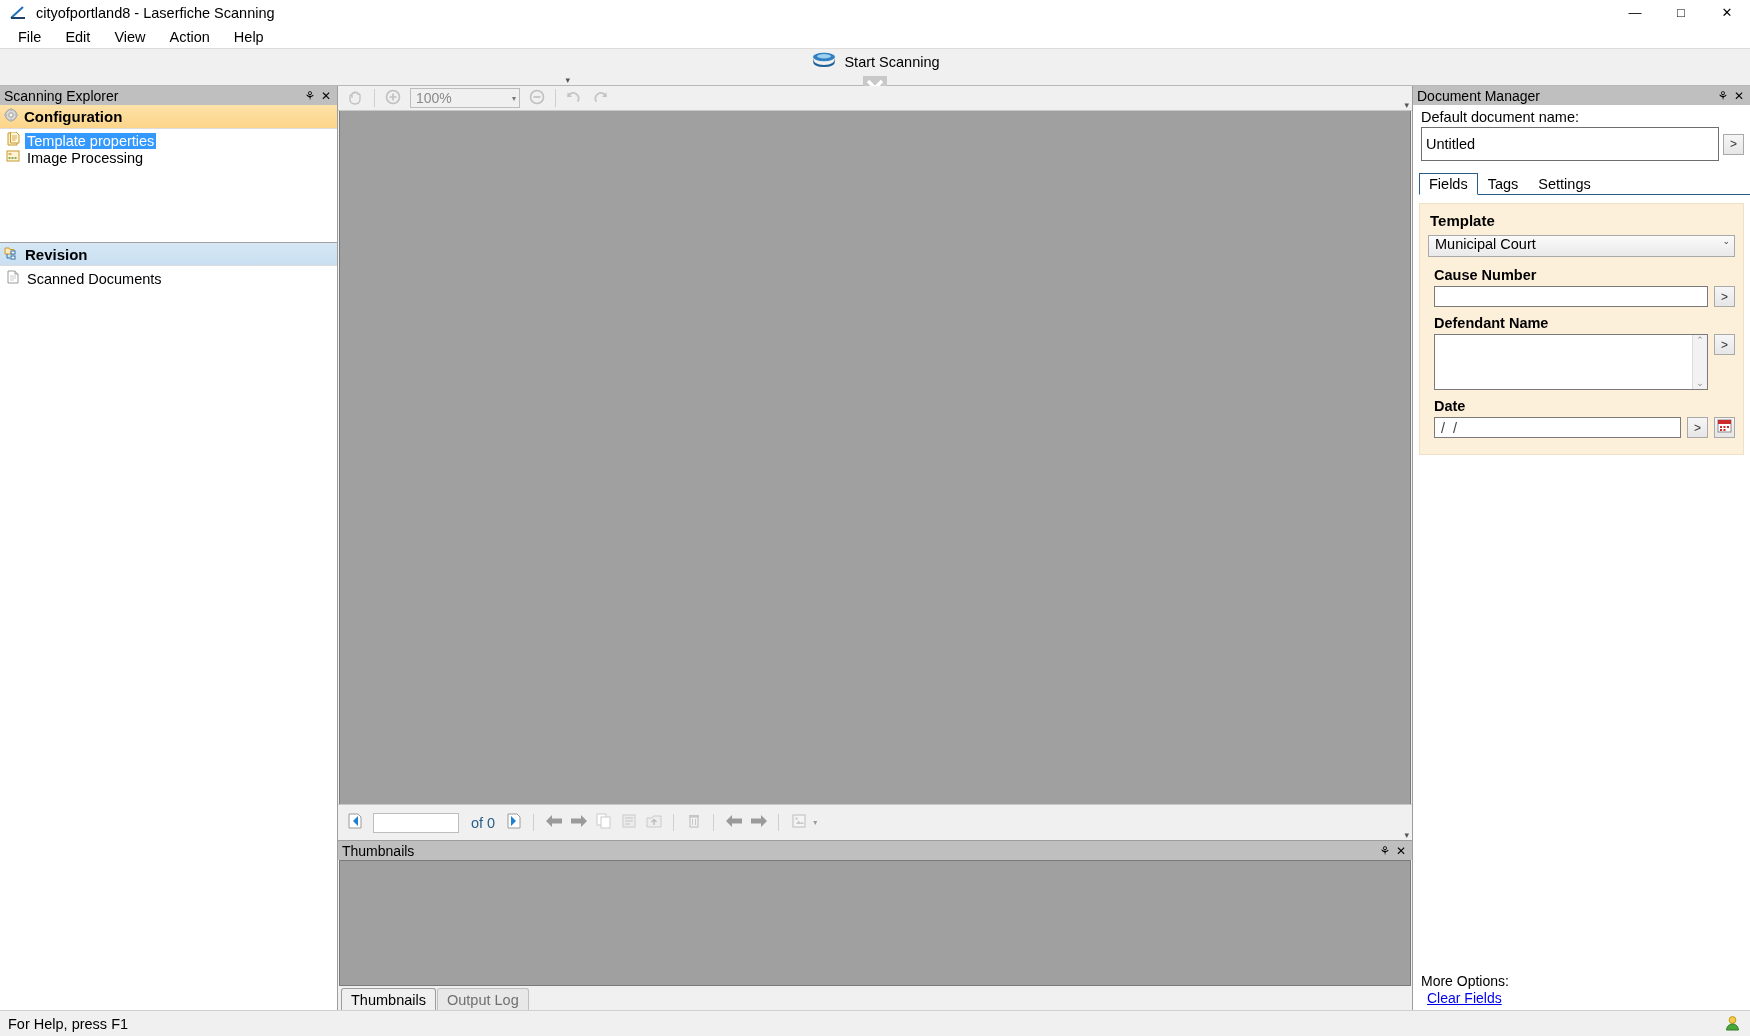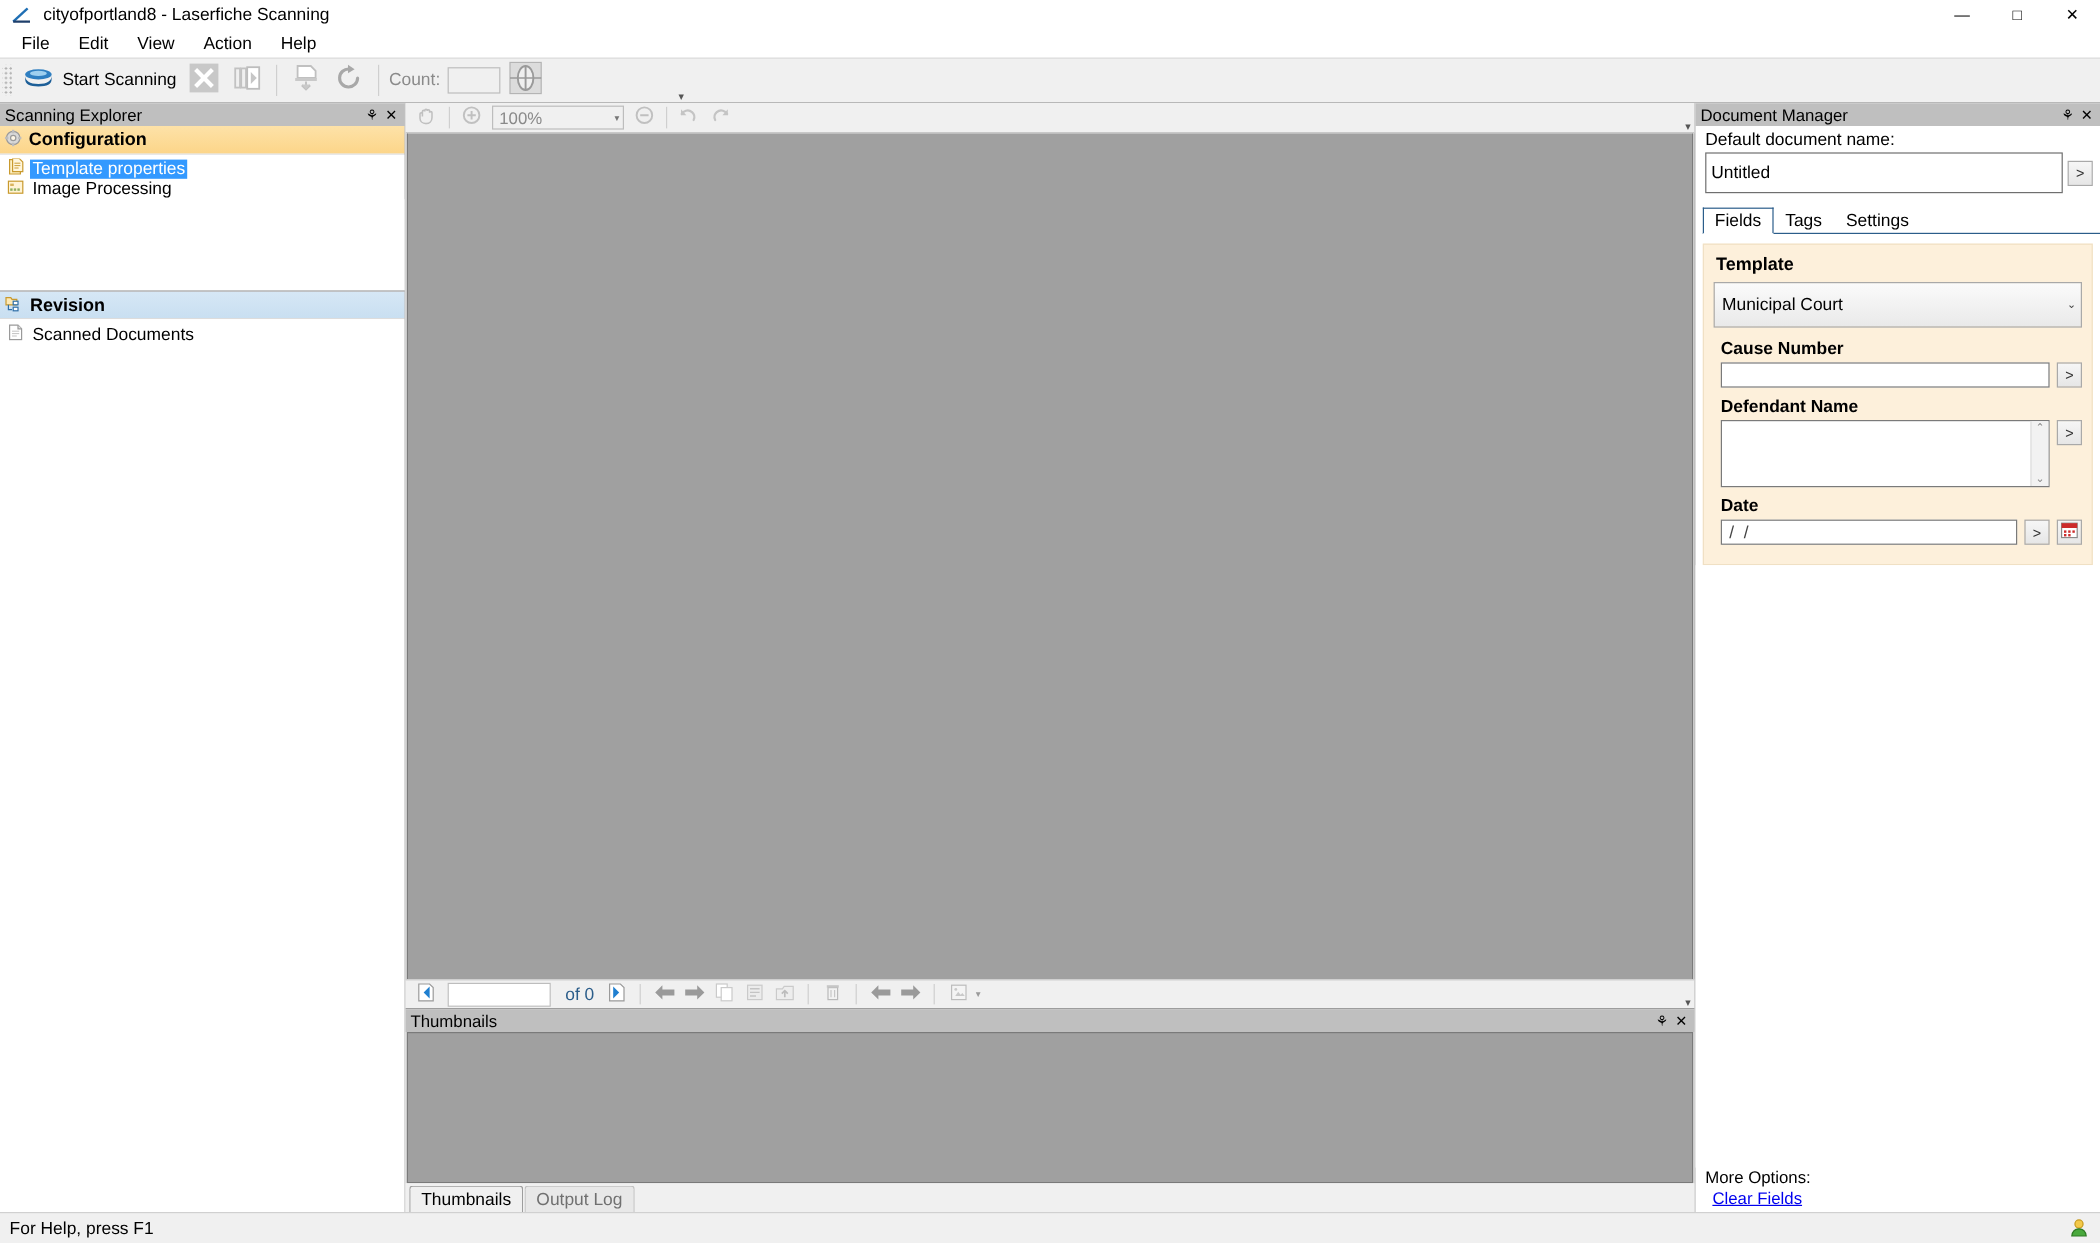--- a/index.html
+++ b/index.html
@@ -60,20 +60,21 @@
 
   
   .maintoolbar {
     height: 38px;
     background: #f0f0f0;
     border-top: 1px solid #dcdcdc;
     border-bottom: 1px solid #b8b8b8;
     display: flex;
     align-items: center;
     position: relative;
+    flex-direction: column;
   }
   .gripper {
     width: 8px; height: 26px;
     margin: 0 3px 0 2px;
     background-image: radial-gradient(#b0b0b0 35%, transparent 36%);
     background-size: 4px 4px;
     background-position: 1px 1px;
   }
   .tb-btn {
     height: 32px;
@@ -209,21 +210,21 @@
     font-size: 9px; color:#555; line-height:9px;
   }
   .viewer-canvas {
     flex: 1;
     background: #a0a0a0;
     border: 1px solid #7a7a7a;
     border-top: none; border-bottom: none;
     margin: 0 1px;
   }
   .page-nav {
-    height: 24px;
+    height: 36px;
     background: #f0f0f0;
     border-top: 1px solid #c8c8c8;
     display: flex; align-items: center;
     padding-left: 6px;
     gap: 4px;
     position: relative;
   }
   .pn-input {
     width: 86px; height: 20px;
     border: 1px solid #bdbdbd;
@@ -342,24 +343,24 @@
     border: 1px solid #f0e0c4;
     padding: 8px 8px 14px 8px;
     flex: 0 0 auto;
   }
   .fld-heading {
     font-weight: bold;
     font-size: 15px;
     margin: 0 0 6px 2px;
   }
   .tmpl-select {
-    height: 38px;
+    height: 22px;
     border: 1px solid #a9a9a9;
     background: linear-gradient(to bottom,#fbfbfb,#e9e9e9);
-    display: flex; align-items: center;
+    display: flex; align-items: flex-start;
     padding: 0 4px 0 6px;
     font-size: 14.5px;
     margin-bottom: 10px;
   }
   .tmpl-select .ts-val { flex: 1; }
   .tmpl-select .ts-arrow { font-size: 9px; color:#444; }
 
   .fld-block { margin-bottom: 8px; padding-left: 6px; }
   .fld-label {
     font-weight: bold; font-size: 14.5px;

